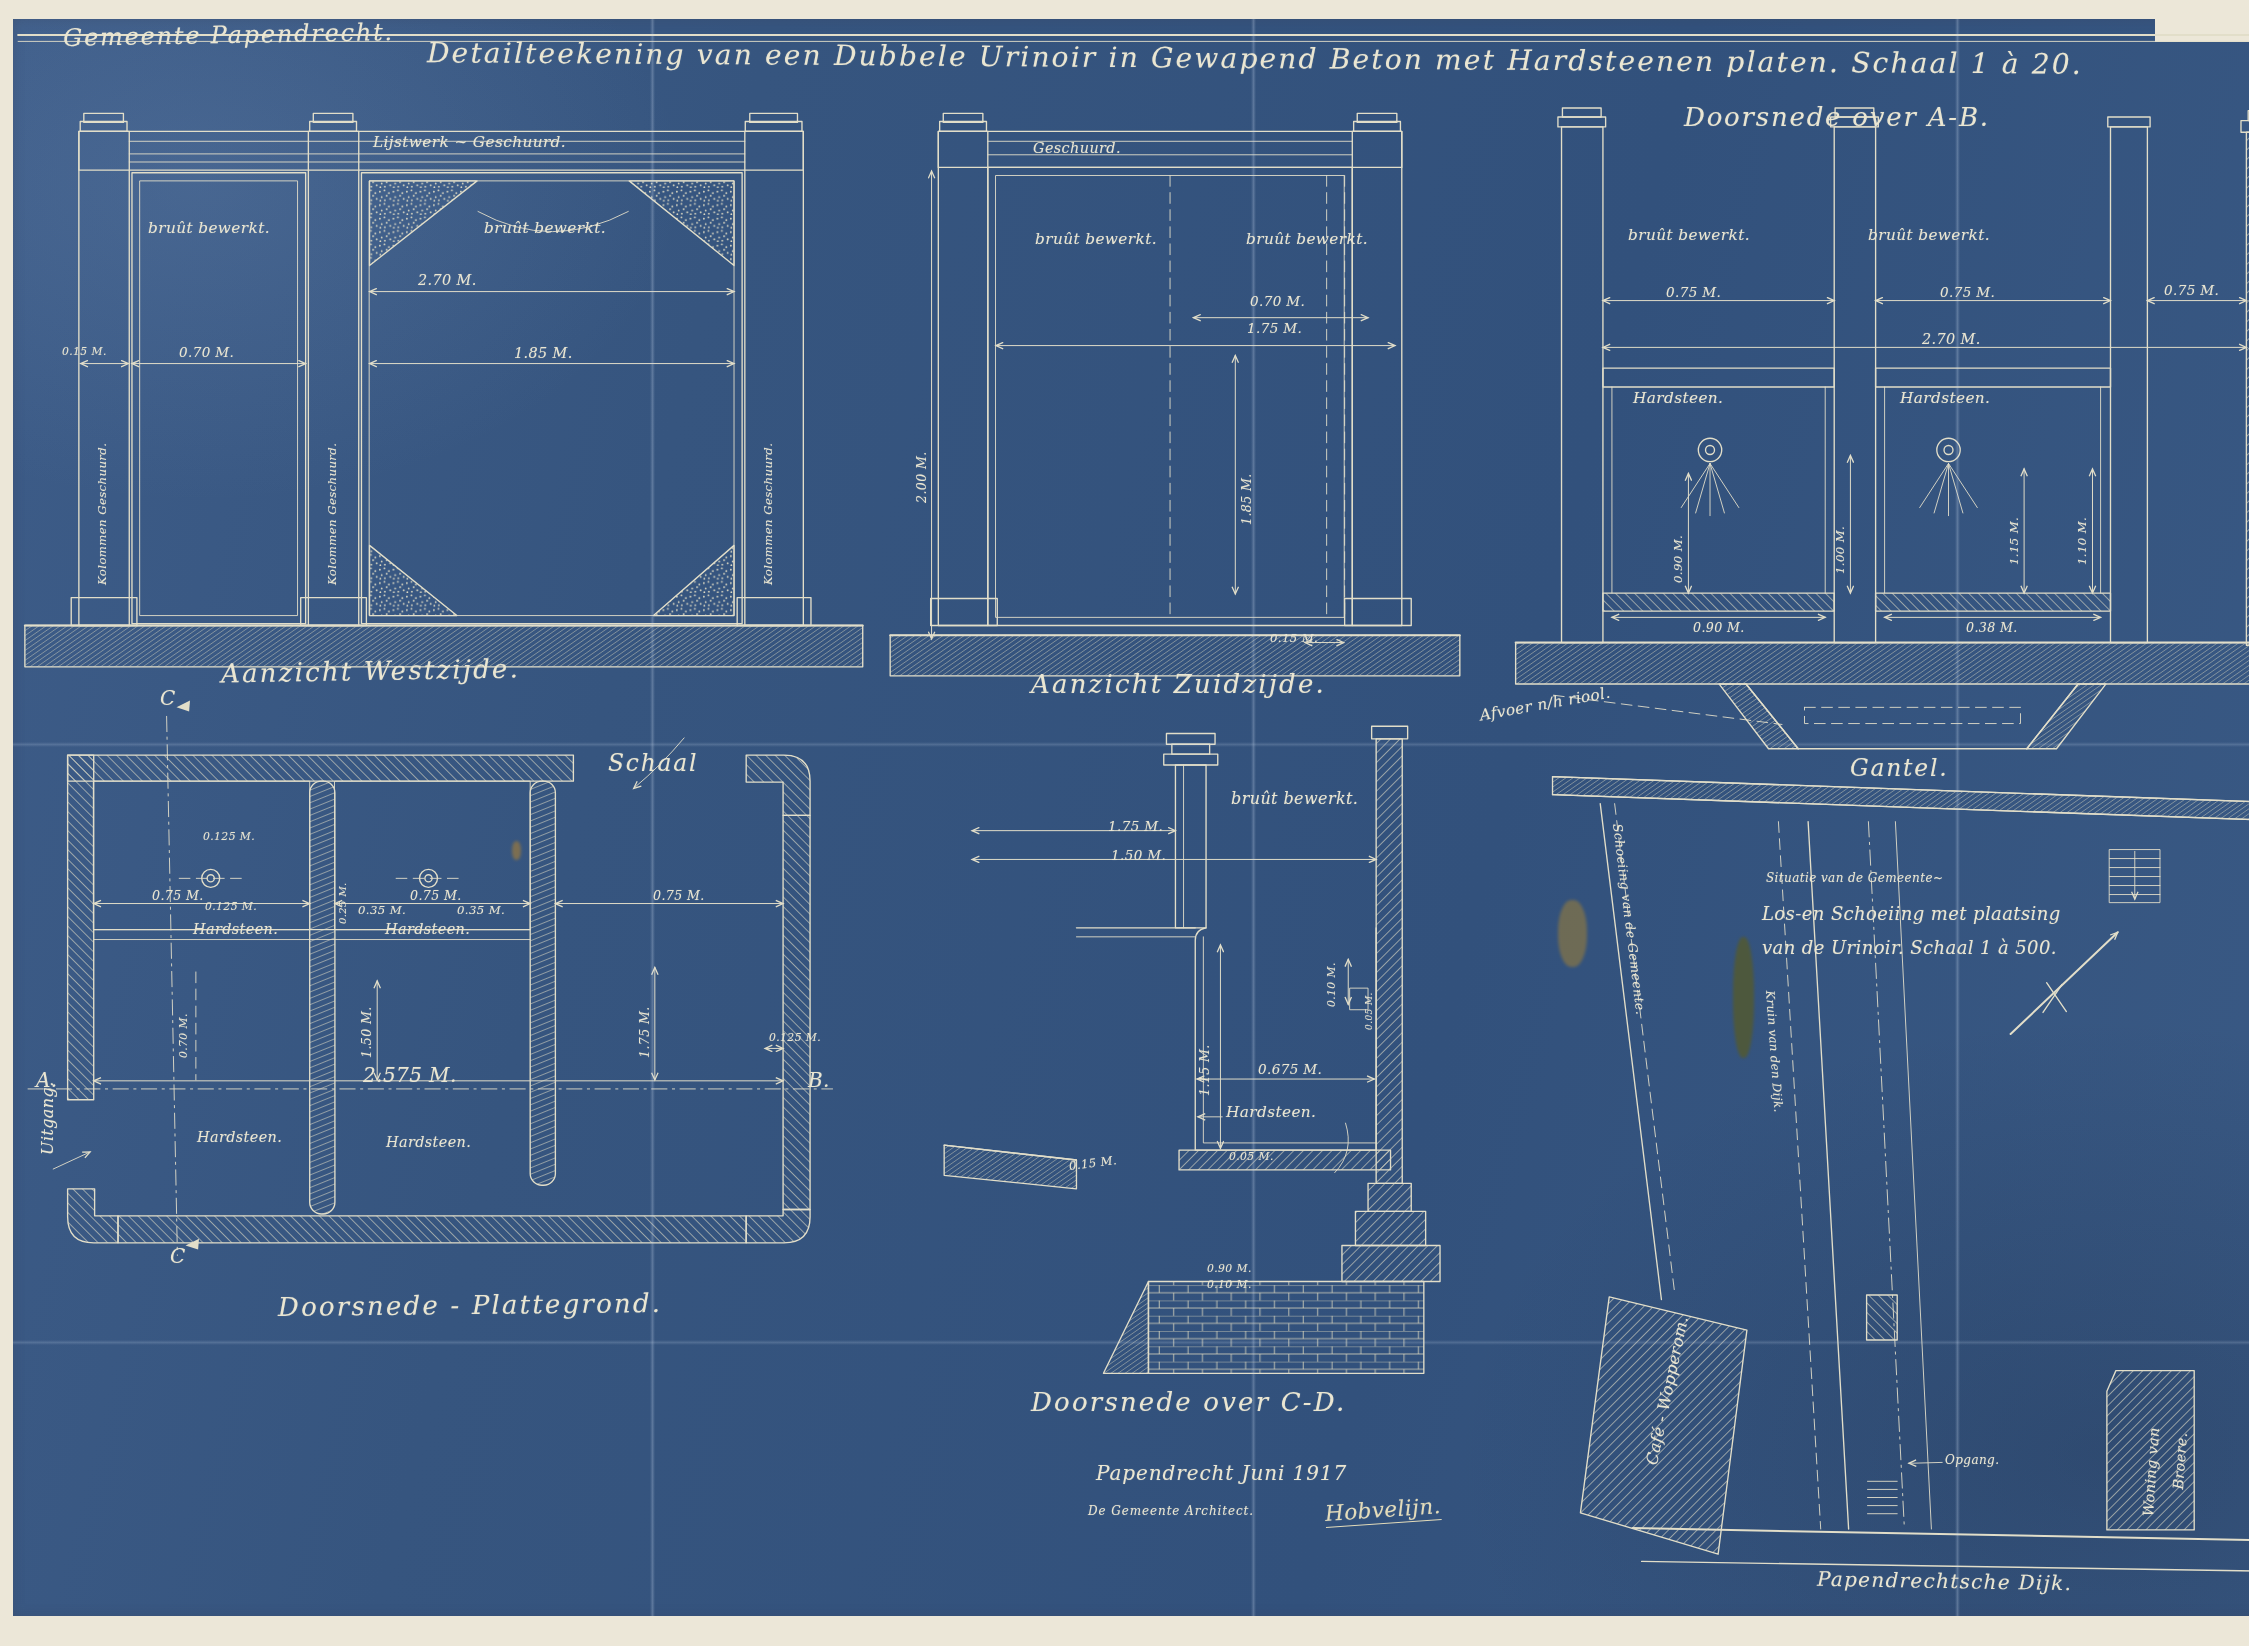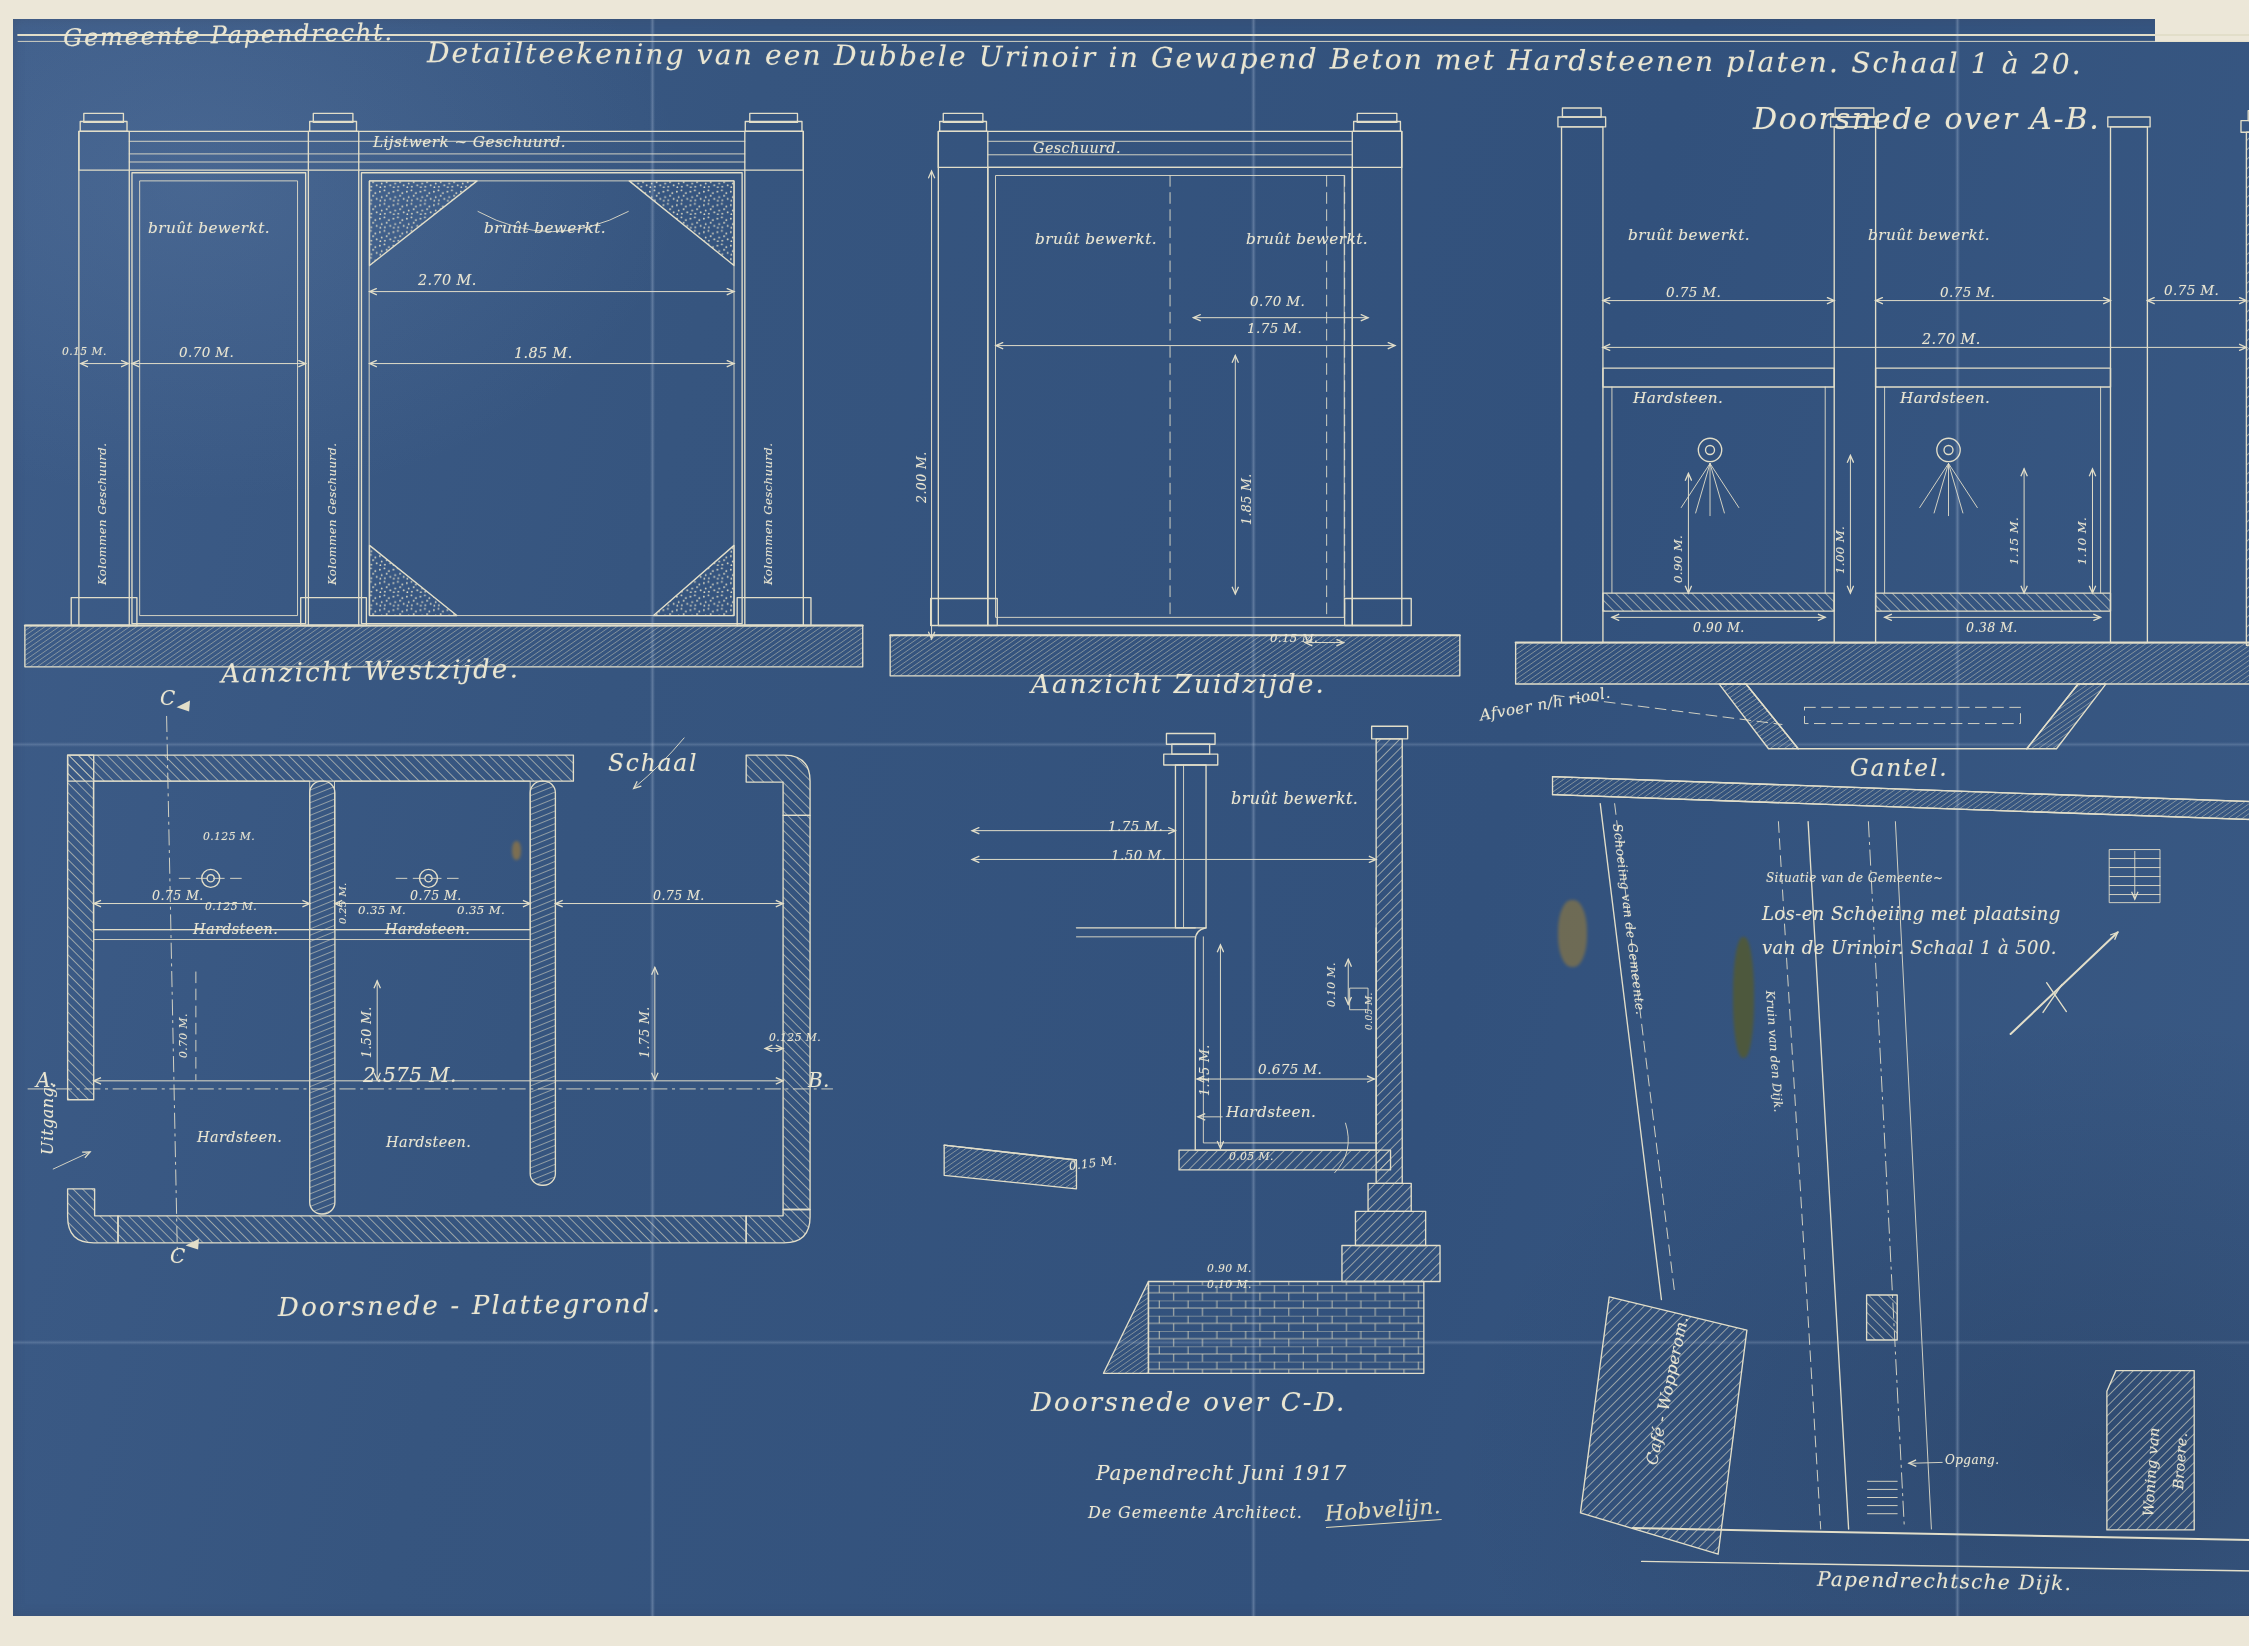--- a/index.html
+++ b/index.html
@@ -305,21 +305,21 @@
 <div class="fold foldv" style="left:1251px"></div>
 <div class="fold foldv" style="left:1955px"></div>
 <div class="fold foldh" style="top:742px"></div>
 <div class="fold foldh" style="top:1340px"></div>
 <div class="stain" style="left:1733px;top:937px;width:21px;height:121px;background:#565a28;opacity:.75"></div>
 <div class="stain" style="left:1558px;top:900px;width:29px;height:67px;background:#a9842f;opacity:.5"></div>
 <div class="stain" style="left:512px;top:841px;width:9px;height:19px;background:#b5832c;opacity:.55"></div>
 
 <div class="lbl" style="left:63px;top:23.4px;font-size:24px;letter-spacing:1.8px;transform:rotate(-1deg)">Gemeente Papendrecht.</div>
 <div class="lbl" style="left:427px;top:45px;font-size:28px;letter-spacing:2.2px;transform:rotate(.4deg)">Detailteekening van een Dubbele Urinoir in Gewapend Beton met Hardsteenen platen. Schaal 1 à 20.</div>
-<div class="lbl" style="left:1753px;top:104px;font-size:30px;letter-spacing:1.8px">Doorsnede over A-B.</div>
+<div class="lbl" style="left:1684px;top:104px;font-size:26px;letter-spacing:1.8px">Doorsnede over A-B.</div>
 
 <div class="lbl" style="left:373px;top:135px;font-size:15.3px">Lijstwerk ~ Geschuurd.</div>
 <div class="lbl" style="left:148px;top:221px;font-size:15.3px">bruût bewerkt.</div>
 <div class="lbl" style="left:484px;top:221px;font-size:15.3px">bruût bewerkt.</div>
 <div class="lbl" style="left:418px;top:273px;font-size:14.4px">2.70 M.</div>
 <div class="lbl" style="left:62px;top:347px;font-size:10.8px">0.15 M.</div>
 <div class="lbl" style="left:179px;top:346px;font-size:13.5px">0.70 M.</div>
 <div class="lbl" style="left:514px;top:346px;font-size:14.4px">1.85 M.</div>
 <div class="lbl vert" style="left:97px;top:585px;font-size:11.7px">Kolommen Geschuurd.</div>
 <div class="lbl vert" style="left:327px;top:585px;font-size:11.7px">Kolommen Geschuurd.</div>
@@ -386,21 +386,21 @@
 <div class="lbl" style="left:1258px;top:1063px;font-size:13.5px">0.675 M.</div>
 <div class="lbl" style="left:1226px;top:1105px;font-size:15.3px">Hardsteen.</div>
 <div class="lbl" style="left:1229px;top:1152px;font-size:10.8px">0.05 M.</div>
 <div class="lbl vert" style="left:1365px;top:1030px;font-size:9px">0.05 M.</div>
 <div class="lbl" style="left:1069px;top:1158px;font-size:11.7px;transform:rotate(-7deg)">0.15 M.</div>
 <div class="lbl" style="left:1207px;top:1264px;font-size:10.8px">0.90 M.</div>
 <div class="lbl" style="left:1207px;top:1280px;font-size:10.8px">0.10 M.</div>
 <div class="lbl" style="left:1031px;top:1389px;font-size:26px;letter-spacing:2.2px">Doorsnede over C-D.</div>
 
 <div class="lbl" style="left:1096px;top:1463px;font-size:20px;letter-spacing:0.9px">Papendrecht      Juni 1917</div>
-<div class="lbl" style="left:1088px;top:1505px;font-size:16px;letter-spacing:0.9px">De Gemeente Architect.</div>
+<div class="lbl" style="left:1088px;top:1505px;font-size:12px;letter-spacing:0.9px">De Gemeente Architect.</div>
 <div class="lbl" style="left:1325px;top:1499px;font-size:21.6px;color:#e4dcba;border-bottom:1.8px solid #e4dcba;padding-bottom:2.7px;transform:rotate(-4deg)">Hobvelijn.</div>
 
 <div class="lbl" style="left:1766px;top:872px;font-size:12px">Situatie van de Gemeente~</div>
 <div class="lbl" style="left:1762px;top:905px;font-size:18px">Los-en Schoeiing met plaatsing</div>
 <div class="lbl" style="left:1762px;top:939px;font-size:18px">van de Urinoir.   Schaal 1 à 500.</div>
 <div class="lbl" style="left:1623px;top:823px;font-size:12.6px;transform:rotate(83deg);transform-origin:0 0">Schoeiing van de Gemeente.</div>
 <div class="lbl" style="left:1775px;top:990px;font-size:11.7px;transform:rotate(86deg);transform-origin:0 0">Kruin van den Dijk.</div>
 <div class="lbl" style="left:1644px;top:1463px;font-size:16px;transform:rotate(-78deg);transform-origin:0 0">Café - Wopperom.</div>
 <div class="lbl" style="left:2141px;top:1516px;font-size:14.4px;transform:rotate(-86deg);transform-origin:0 0">Woning van</div>
 <div class="lbl" style="left:2171px;top:1489px;font-size:14.4px;transform:rotate(-86deg);transform-origin:0 0">Broere.</div>

